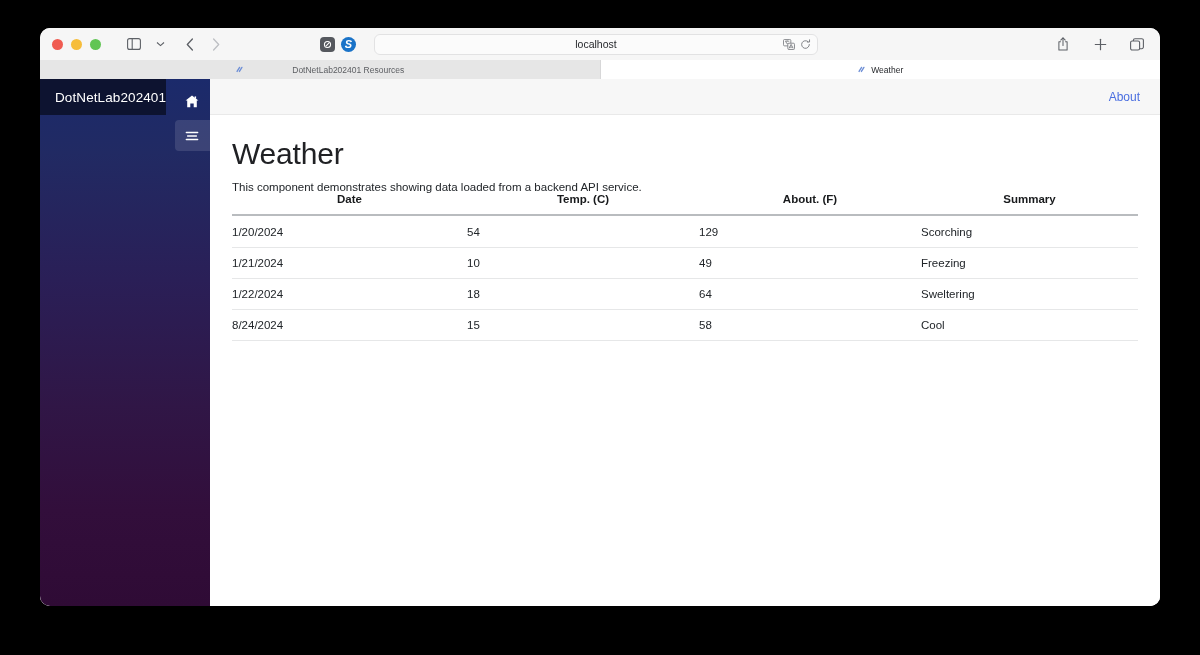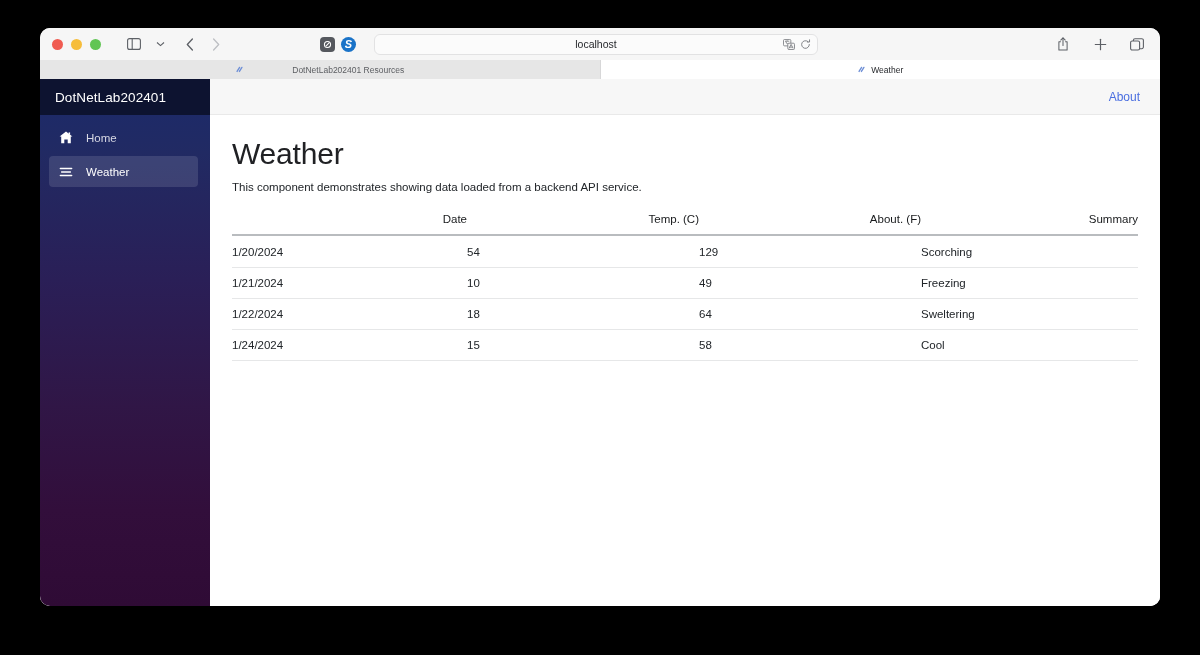--- a/index.html
+++ b/index.html
@@ -165,21 +165,21 @@
     height: 527px;
     background: #ffffff;
   }
 
   
   .sidebar {
     width: 170px;
     flex: 0 0 170px;
     background: linear-gradient(180deg, #1b2a6b 0%, #212a63 14%, #2a1f57 38%, #301646 62%, #320e3b 82%, #2f0b35 100%);
     display: flex;
-    flex-direction: column;
+    flex-direction: row;
   }
 
   .sidebar-brand {
     height: 36px;
     background: #0d1330;
     display: flex;
     align-items: center;
     padding-left: 15px;
     color: #ffffff;
     font-size: 13.5px;
@@ -249,33 +249,32 @@
     font-weight: 400;
     color: #202124;
     letter-spacing: -0.2px;
     line-height: 1.1;
     margin-bottom: 11px;
   }
 
   .page-desc {
     font-size: 11.5px;
     color: #212529;
-    margin-bottom: 20px;
   }
 
   
   table.weather-table {
     width: 100%;
     border-collapse: collapse;
     font-size: 11.5px;
     color: #212529;
   }
   table.weather-table th {
-    text-align: right;
-    font-weight: normal;
+    text-align: center;
+    font-weight: bold;
     padding: 0 0 9px 0;
     border-bottom: 2px solid #b9bcbf;
     color: #181a1c;
   }
   table.weather-table td {
     padding: 9px 0 9px 0;
     border-bottom: 1px solid #e6e7e8;
   }
   table.weather-table tbody tr:first-child td { padding-top: 10px; }
 
@@ -479,21 +478,21 @@
                 <td>49</td>
                 <td>Freezing</td>
               </tr>
               <tr>
                 <td>1/22/2024</td>
                 <td>18</td>
                 <td>64</td>
                 <td>Sweltering</td>
               </tr>
               <tr>
-                <td>1/24/2024</td>
+                <td>8/24/2024</td>
                 <td>15</td>
                 <td>58</td>
                 <td>Cool</td>
               </tr>
             </tbody>
           </table>
         </div>
 
       </div>
     </div>

